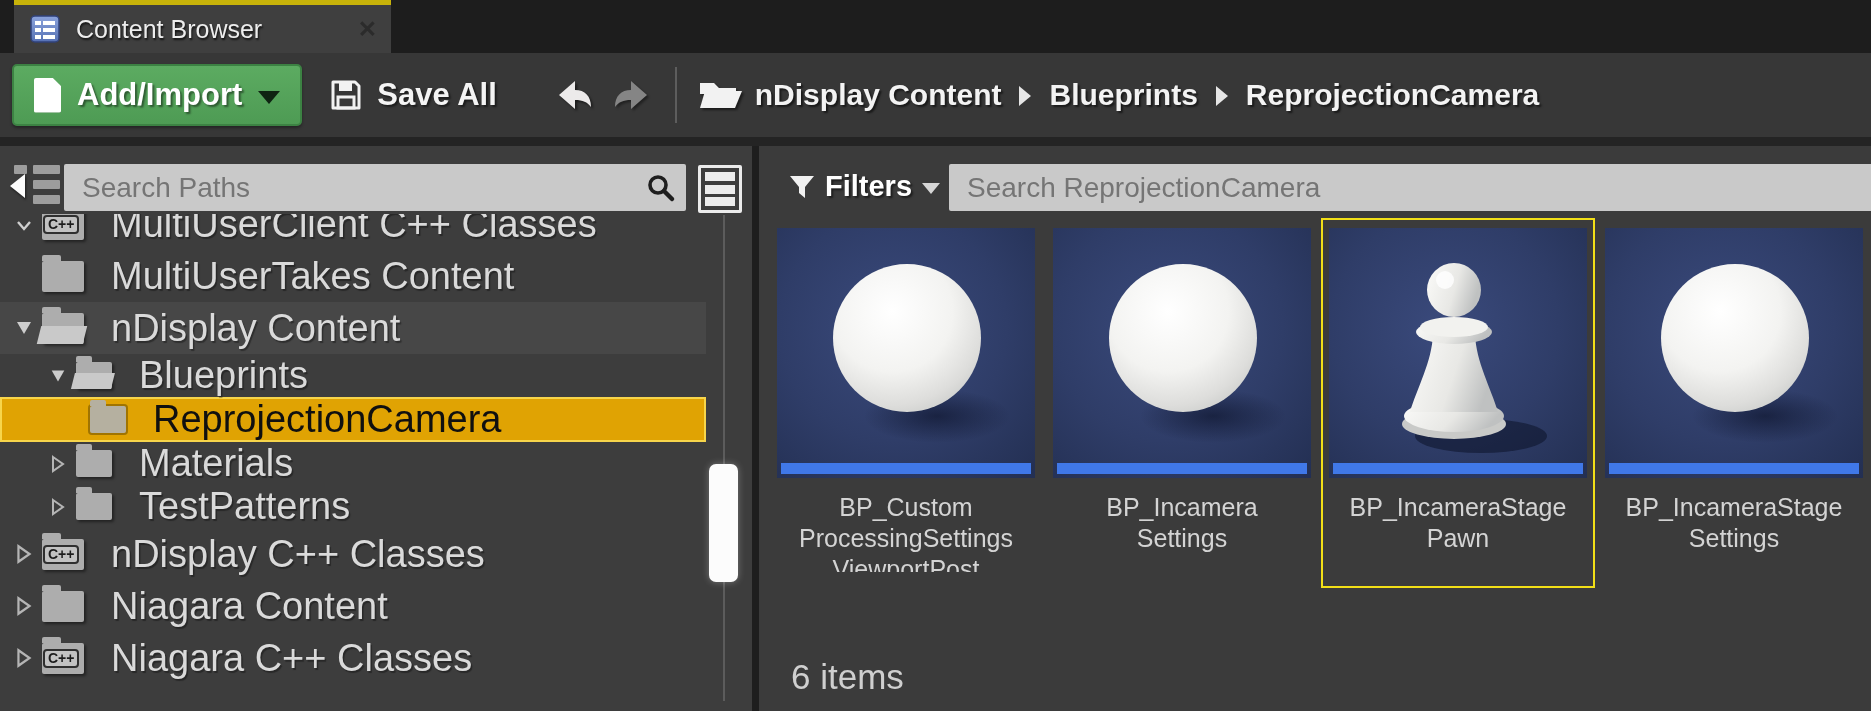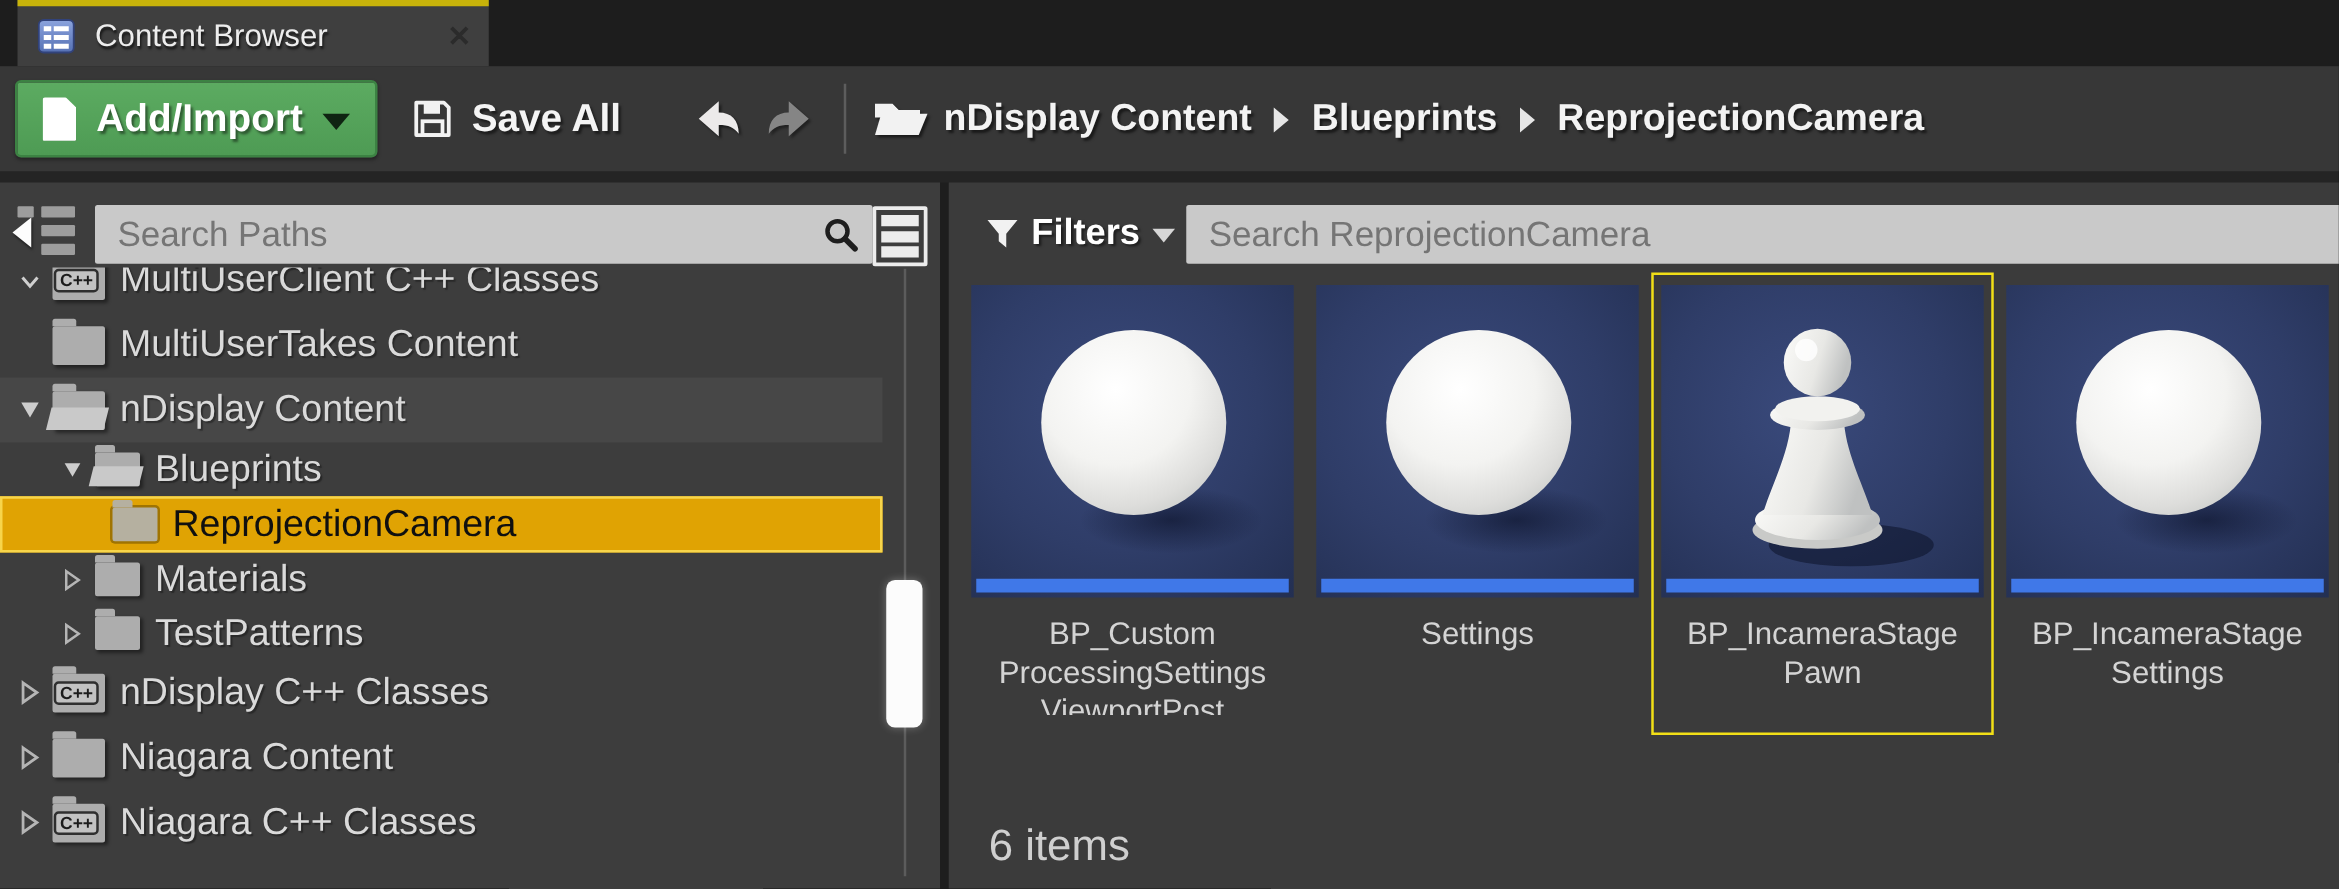--- a/index.html
+++ b/index.html
@@ -51,39 +51,39 @@
   .st-b3{left:23px;top:33px;width:27px;}
   .st-arrow{position:absolute;left:0;top:12px;width:0;height:0;
             border-top:12px solid transparent;border-bottom:12px solid transparent;
             border-right:15px solid #fdfdfd;filter:drop-shadow(1px 2px 1px rgba(0,0,0,.5));}
 
   
   .searchbox{background:#c9c9c9;border-radius:2px;display:flex;align-items:center;box-sizing:border-box;}
   .searchbox input{flex:1;min-width:0;background:transparent;border:none;outline:none;
                    font-family:"Liberation Sans",sans-serif;font-size:28px;color:#2b2b2b;padding:0 0 0 18px;}
   .searchbox input::placeholder{color:#757575;opacity:1;}
-  .search-paths{position:absolute;left:64px;top:18px;width:622px;height:47px;margin-left:12px;}
+  .search-paths{position:absolute;left:64px;top:18px;width:622px;height:47px;}
   .search-assets{position:absolute;left:190px;top:18px;right:4px;height:47px;}
   .mag{margin-right:10px;flex-shrink:0;}
 
   .view-btn{position:absolute;left:698px;top:19px;width:44px;height:48px;box-sizing:border-box;
             border:3px solid #ececec;border-radius:2px;background:#3d3d3d;display:flex;
             flex-direction:column;justify-content:space-between;padding:4px;cursor:pointer;}
   .vb-bar{height:9px;background:#ececec;}
 
   
   .tree{position:absolute;left:0;top:68px;right:0;bottom:0;overflow:hidden;}
   .trow{display:flex;align-items:center;width:706px;box-sizing:border-box;cursor:pointer;}
   .trow.l0{padding-left:10px;height:52px;}
   .trow.l1{padding-left:44px;height:43px;}
   .trow.l2{padding-left:84px;height:45px;}
   .trow.first{margin-top:-16px;}
   .trow.hl{background:#474747;}
   .trow.sel{background:#e0a303;border:2px solid #f7d54b;}
-  .tlabel{font-size:30px;color:#dadada;margin-left:12px;white-space:nowrap;
+  .tlabel{font-size:38px;color:#dadada;margin-left:27px;white-space:nowrap;
           text-shadow:1.5px 1.5px 1px rgba(0,0,0,.35);}
   .trow.sel .tlabel{color:#101010;text-shadow:none;}
   .expander{width:28px;display:flex;justify-content:center;flex-shrink:0;}
   .folder{position:relative;width:36px;height:27px;background:#adadad;border-radius:2px;
           box-shadow:2px 2px 3px rgba(0,0,0,.45);flex-shrink:0;margin-left:4px;}
   .l0 .folder{width:42px;height:31px;}
   .folder::before{content:"";position:absolute;top:-6px;left:0;width:45%;height:6px;
                   background:#adadad;border-radius:2px 2px 0 0;}
   .folder.open::after{content:"";position:absolute;left:-3px;right:-1px;bottom:0;height:58%;
                       background:#c9c9c9;transform:skewX(-14deg);}
@@ -343,20 +343,21 @@
           </div>
         </div>
 
         <div class="tile">
           <div class="thumb">
             <div class="sphere-shadow"></div>
             <div class="sphere"></div>
             <div class="stripe"></div>
           </div>
           <div class="alabel">
+            <div>BP_Incamera</div>
             <div>Settings</div>
           </div>
         </div>
 
         <div class="tile selected">
           <div class="thumb">
             <svg width="258" height="250" viewBox="0 0 258 250">
               <defs>
                   <linearGradient id="pg" x1="0" y1="0" x2="1" y2="0.3">
                 <stop offset="0" stop-color="#fbfbf9"></stop>

